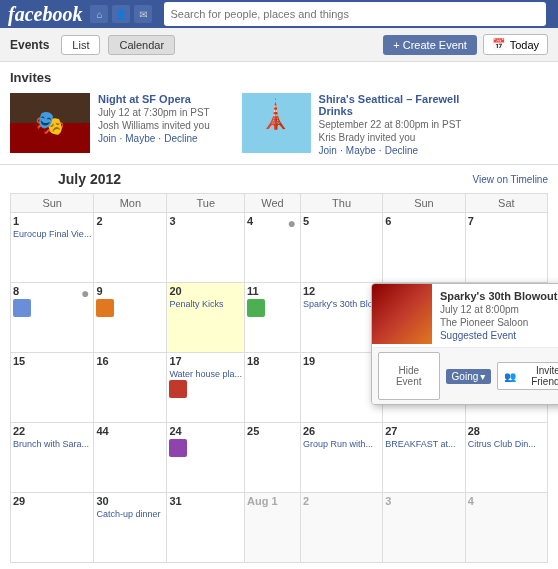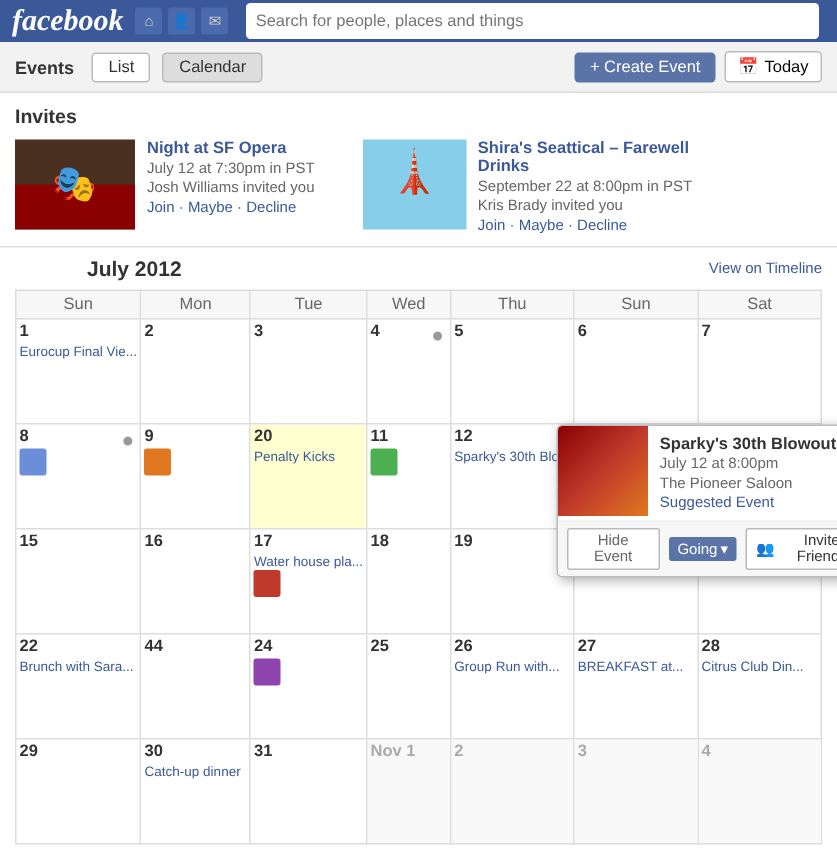--- a/index.html
+++ b/index.html
@@ -53,21 +53,21 @@
     .highlighted-cell { background: #ffffd0; }
     .popup { background: white; border: 1px solid #bbb; border-radius: 4px; box-shadow: 2px 2px 8px rgba(0,0,0,0.3); width: 220px; font-size: 11px; overflow: hidden; }
     .popup-inner { display: flex; gap: 0; }
     .popup-thumb { width: 60px; height: 60px; background: linear-gradient(135deg, #c0392b 20%, #e74c3c 60%, #f39c12 100%); flex-shrink: 0; }
     .popup-info { padding: 6px 8px; flex: 1; }
     .popup-title { font-weight: bold; font-size: 11px; color: #333; }
     .popup-date { color: #666; font-size: 10px; margin: 2px 0; }
     .popup-venue { color: #666; font-size: 10px; }
     .popup-suggested { color: #3b5998; font-size: 10px; margin-top: 2px; }
     .popup-actions { display: flex; align-items: center; gap: 6px; padding: 4px 6px; border-top: 1px solid #eee; background: #f7f7f7; }
-    .popup-hide-btn { font-size: 10px; color: #666; cursor: pointer; border: 1px solid #bbb; border-radius: 2px; padding: 2px 6px; background: white; }
+    .popup-hide-btn { font-size: 10px; color: #666; cursor: pointer; border: 1px solid #bbb; border-radius: 2px; padding: 12px 6px; background: white; }
     .popup-going-btn { font-size: 10px; background: #5b74a8; color: white; border: none; border-radius: 2px; padding: 2px 6px; cursor: pointer; display: flex; align-items: center; gap: 2px; }
     .popup-invite-btn { font-size: 10px; background: white; color: #333; border: 1px solid #bbb; border-radius: 2px; padding: 2px 6px; cursor: pointer; display: flex; align-items: center; gap: 2px; }
     
     
     .mini-avatar { display: inline-block; width: 18px; height: 18px; border-radius: 2px; background: #aaa; margin-right: 1px; vertical-align: middle; }
     .mini-avatar.blue { background: #6a8fd8; }
     .mini-avatar.orange { background: #e07820; }
     .mini-avatar.green { background: #4caf50; }
     .mini-avatar.red { background: #c0392b; }
     .mini-avatar.purple { background: #8e44ad; }
@@ -309,21 +309,21 @@
               <div class="day-num">29</div>
             </td>
             <td>
               <div class="day-num">30</div>
               <div class="event-item">Catch-up dinner</div>
             </td>
             <td>
               <div class="day-num">31</div>
             </td>
             <td class="other-month">
-              <div class="day-num" style="color:#aaa;">Nov 1</div>
+              <div class="day-num" style="color:#aaa;">Aug 1</div>
             </td>
             <td class="other-month">
               <div class="day-num" style="color:#aaa;">2</div>
             </td>
             <td class="other-month">
               <div class="day-num" style="color:#aaa;">3</div>
             </td>
             <td class="other-month">
               <div class="day-num" style="color:#aaa;">4</div>
             </td>

